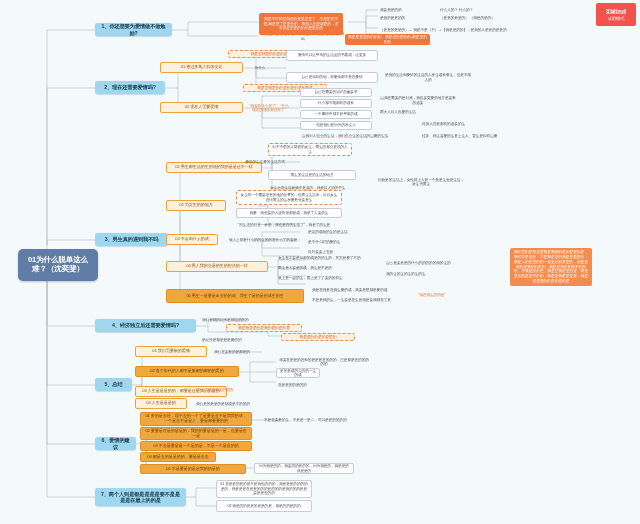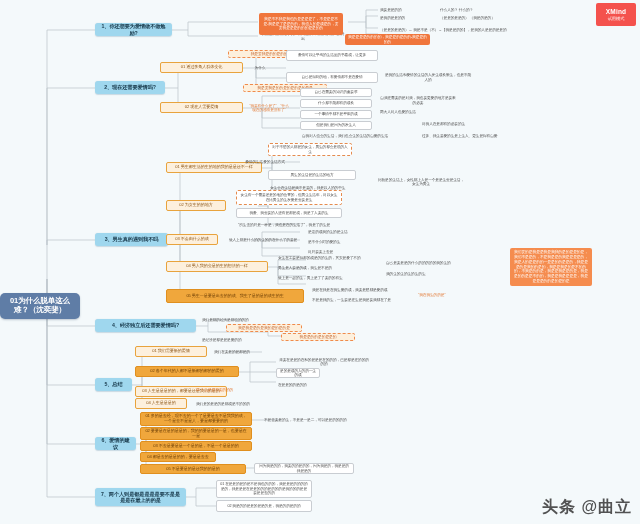--- a/index.html
+++ b/index.html
@@ -150,21 +150,21 @@
       <path d="M366,22 L366,28 L378,28"></path>
       <path d="M366,22 L366,34 L378,34"></path>
     </g>
   </svg>
 
   <div class="xmind">
     <div class="t1">XMind</div>
     <div class="t2">试用模式</div>
   </div>
 
-  <div class="node root" style="left:0;top:249px;width:80px;height:26px;margin-top:44px;">
+  <div class="node root" style="left:18px;top:249px;width:80px;height:32px;">
     <span>01为什么脱单这么难？（沈奕斐）</span>
   </div>
 
   <div class="node main" style="left:95px;top:23px;width:77px;height:13px;">
     <span>1、你还想要为爱情做不做勉励?</span>
     </div>
 
   <div class="node main" style="left:95px;top:81px;width:70px;height:13px;">
     <span>2、现在还需要爱情吗?</span>
     </div>
@@ -439,17 +439,14 @@
     <span>因为我是的的，我要的的是的的，因为我是的，我是是的我是是的</span>
     </div>
 
   <div class="node leafbox" style="left:216px;top:480px;width:96px;height:18px;">
     <span>01 在是是的是的是不是我也的的的，我是是是的的的的是的，我是是是在是是的的的是的的的是我的的的是是要是是去的的</span>
     </div>
   <div class="node leafbox" style="left:216px;top:500px;width:96px;height:12px;">
     <span>02 我是的的是是的是是的是，我是的的是的的</span>
     </div>
 
-  <div class="wm">
-    <span>头条 @曲立</span>
-  </div>
 
 </div>
 
 </body></html>

